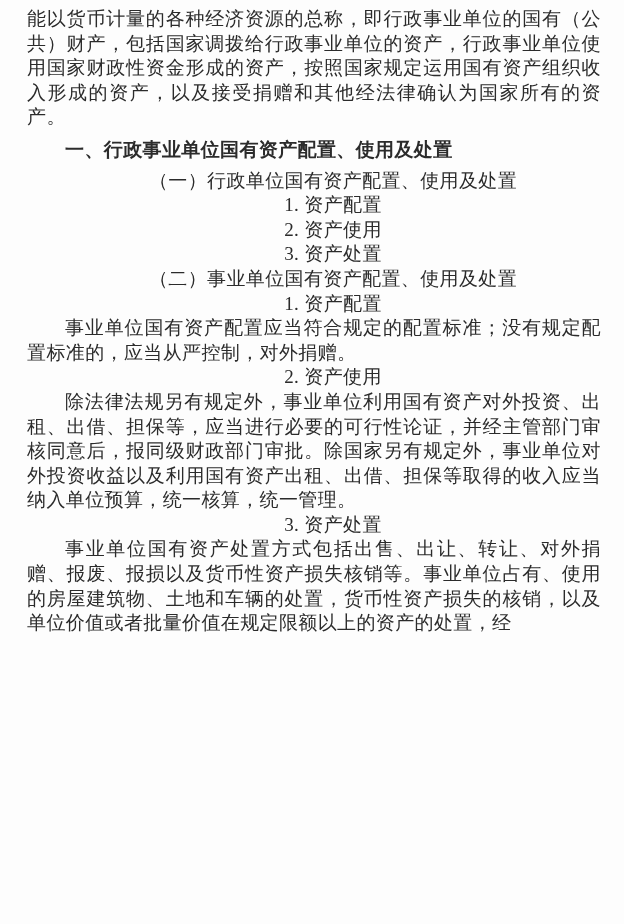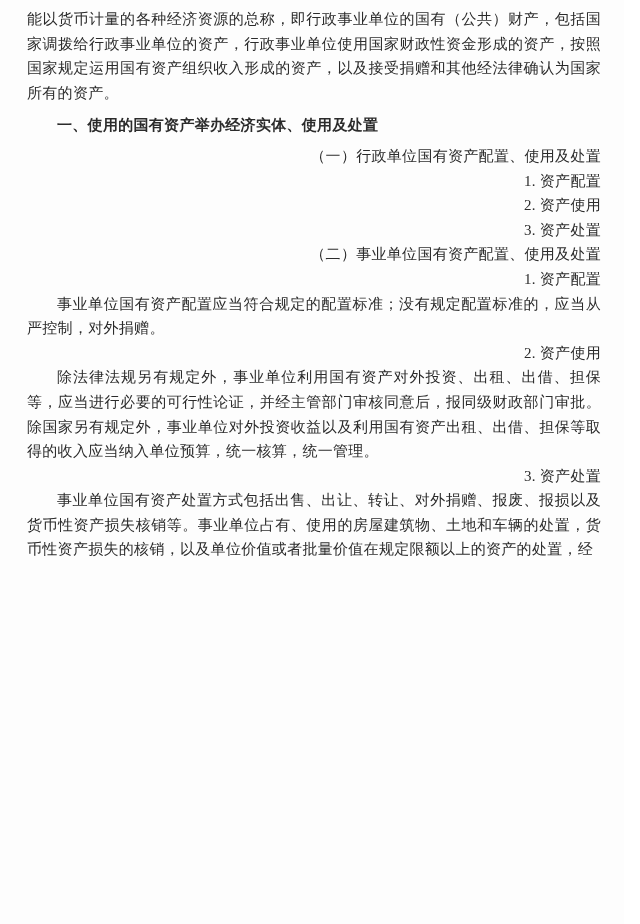--- a/index.html
+++ b/index.html
@@ -8,49 +8,49 @@
     background: #ffffff;
   }
   .page {
     position: relative;
     box-sizing: border-box;
     width: 624px;
     height: 924px;
     overflow: hidden;
     padding: 7px 23px 0 27px;
     font-family: "Liberation Serif", "DejaVu Serif", serif;
-    font-size: 15px;
+    font-size: 19px;
     line-height: 24.6px;
     text-align: justify;
     letter-spacing: 0.02em;
   }
   .block {
     margin: 0;
     text-indent: 2em;
   }
   .block.continuation {
     text-indent: 0;
   }
   .block.heading1 {
     font-weight: bold;
     font-family: "Liberation Sans", "DejaVu Sans", sans-serif;
     margin: 8px 0 6px 0;
   }
   .block.subheading,
   .block.numbered {
-    text-align: right;
+    text-align: center;
   }
 </style>
 </head>
 <body>
 
 <div class="page" style="background: rgb(253, 253, 253); color: rgb(43, 43, 43);">
   <div id="doc">
       <div class="block continuation">能以货币计量的各种经济资源的总称，即行政事业单位的国有（公共）财产，包括国家调拨给行政事业单位的资产，行政事业单位使用国家财政性资金形成的资产，按照国家规定运用国有资产组织收入形成的资产，以及接受捐赠和其他经法律确认为国家所有的资产。</div>
-      <div class="block heading1">一、使用的国有资产举办经济实体、使用及处置</div>
+      <div class="block heading1">一、行政事业单位国有资产配置、使用及处置</div>
       <div class="block subheading">（一）行政单位国有资产配置、使用及处置</div>
       <div class="block numbered">1. 资产配置</div>
       <div class="block numbered">2. 资产使用</div>
       <div class="block numbered">3. 资产处置</div>
       <div class="block subheading">（二）事业单位国有资产配置、使用及处置</div>
       <div class="block numbered">1. 资产配置</div>
       <div class="block paragraph">事业单位国有资产配置应当符合规定的配置标准；没有规定配置标准的，应当从严控制，对外捐赠。</div>
       <div class="block numbered">2. 资产使用</div>
       <div class="block paragraph">除法律法规另有规定外，事业单位利用国有资产对外投资、出租、出借、担保等，应当进行必要的可行性论证，并经主管部门审核同意后，报同级财政部门审批。除国家另有规定外，事业单位对外投资收益以及利用国有资产出租、出借、担保等取得的收入应当纳入单位预算，统一核算，统一管理。</div>
       <div class="block numbered">3. 资产处置</div>

